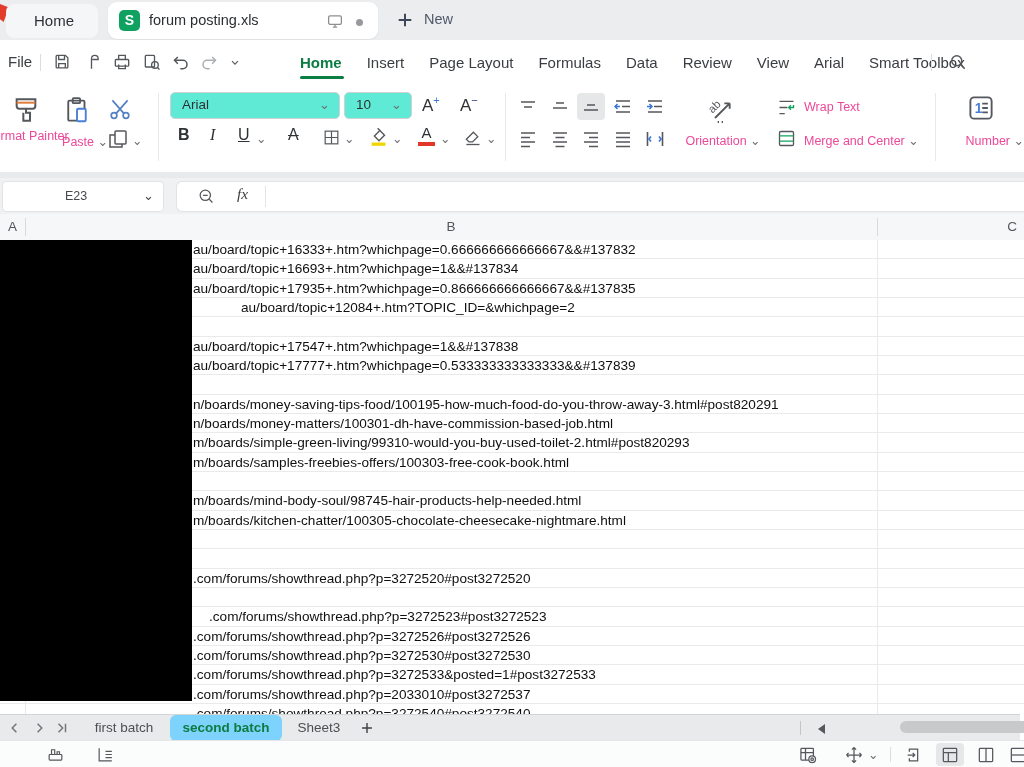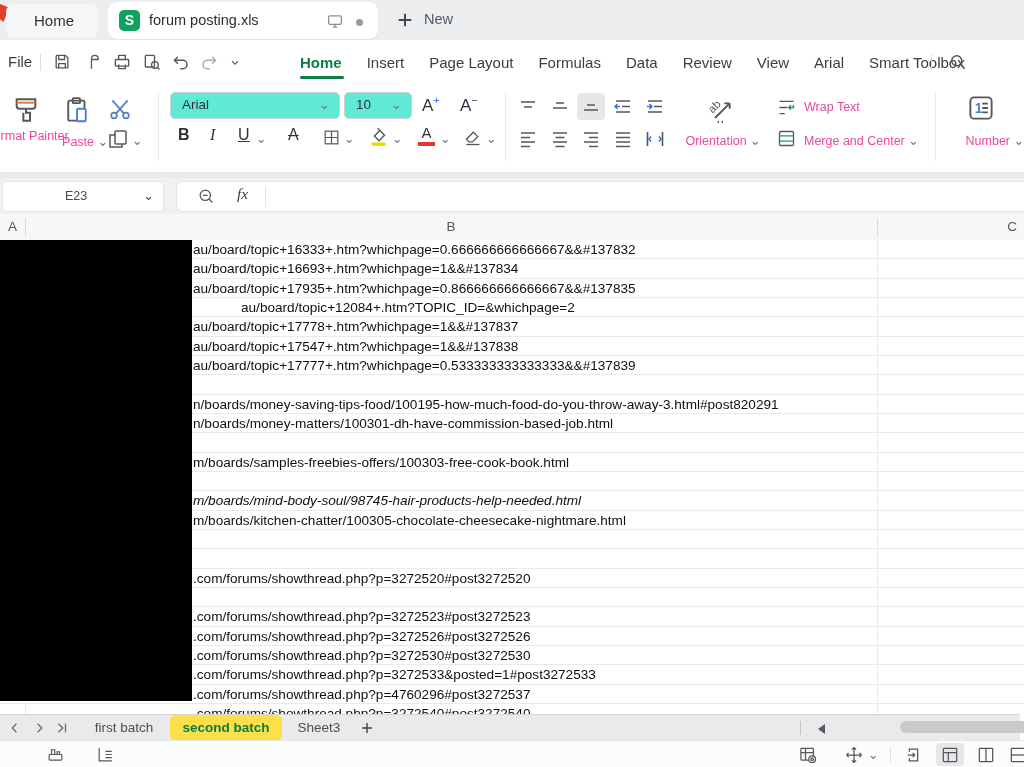--- a/index.html
+++ b/index.html
@@ -47,21 +47,21 @@
   .colsep{position:absolute;top:4px;width:1px;height:18px;background:#d9dadb;}
   #grid-rows{position:absolute;left:0;top:240px;width:1024px;height:474px;
      background:repeating-linear-gradient(to bottom,#fff 0px,#fff 18.33px,#e9eaeb 18.33px,#e9eaeb 19.33px);}
   .vline{position:absolute;top:0;width:1px;height:474px;background:#e9eaeb;}
   .cell-text{position:absolute;left:193px;height:19.33px;line-height:19.5px;font-size:13.6px;color:#101010;white-space:nowrap;}
   #redaction{position:absolute;left:0;top:240px;width:192px;height:461px;background:#000;z-index:5;}
 
   
   #sheetbar{position:absolute;left:0;top:714px;width:1020px;height:26px;background:#e8eaeb;border-top:1px solid #d3d4d6;}
   .stab{position:absolute;top:0;height:26px;line-height:26px;font-size:13.5px;color:#4c4f52;text-align:center;}
-  .stab.active{background:#fde047;border-radius:6px;color:#0d7c42;font-weight:bold;}
+  .stab.active{background:#7dd3fc;border-radius:6px;color:#0d7c42;font-weight:bold;}
   #hscroll{position:absolute;left:900px;top:6px;width:130px;height:12px;border-radius:6px;background:#c8c9cb;}
 
   
   #statusbar{position:absolute;left:0;top:740px;width:1024px;height:27px;background:#fbfcfc;border-top:1px solid #e5e6e8;}
 </style>
 </head>
 <body>
 
 <div id="app">
 
@@ -373,38 +373,38 @@
     <span class="colsep" style="left:877px"></span>
   </div>
 
   <div id="grid-rows">
     <span class="vline" style="left:25px"></span>
     <span class="vline" style="left:877px"></span>
   <div class="cell-text" style="top: 0px;">au/board/topic+16333+.htm?whichpage=0.666666666666667&amp;&amp;#137832</div>
       <div class="cell-text" style="top: 19.33px;">au/board/topic+16693+.htm?whichpage=1&amp;&amp;#137834</div>
       <div class="cell-text" style="top: 38.66px;">au/board/topic+17935+.htm?whichpage=0.866666666666667&amp;&amp;#137835</div>
       <div class="cell-text" style="top: 57.99px; padding-left: 48px;">au/board/topic+12084+.htm?TOPIC_ID=&amp;whichpage=2</div>
-      <div class="cell-text" style="top: 77.32px;">au/board/topic+17778+.htm?whichpage=1&amp;&amp;#137837</div>
       <div class="cell-text" style="top: 96.65px;">au/board/topic+17547+.htm?whichpage=1&amp;&amp;#137838</div>
       <div class="cell-text" style="top: 115.98px;">au/board/topic+17777+.htm?whichpage=0.533333333333333&amp;&amp;#137839</div>
       <div class="cell-text" style="top: 135.31px;"></div>
       <div class="cell-text" style="top: 154.64px;">n/boards/money-saving-tips-food/100195-how-much-food-do-you-throw-away-3.html#post820291</div>
       <div class="cell-text" style="top: 173.97px;">n/boards/money-matters/100301-dh-have-commission-based-job.html</div>
+      <div class="cell-text" style="top: 193.3px;">m/boards/simple-green-living/99310-would-you-buy-used-toilet-2.html#post820293</div>
       <div class="cell-text" style="top: 212.63px;">m/boards/samples-freebies-offers/100303-free-cook-book.html</div>
-      <div class="cell-text" style="top: 251.29px; font-style: italic;">m/boards/mind-body-soul/98745-hair-products-help-needed.html</div>
+      <div class="cell-text" style="top: 251.29px;">m/boards/mind-body-soul/98745-hair-products-help-needed.html</div>
       <div class="cell-text" style="top: 270.62px;">m/boards/kitchen-chatter/100305-chocolate-cheesecake-nightmare.html</div>
       <div class="cell-text" style="top: 289.95px;"></div>
       <div class="cell-text" style="top: 309.28px;"></div>
       <div class="cell-text" style="top: 328.61px;">.com/forums/showthread.php?p=3272520#post3272520</div>
       <div class="cell-text" style="top: 347.94px;"></div>
-      <div class="cell-text" style="top: 367.27px;">.com/forums/showthread.php?p=3272523#post3272523</div>
+      <div class="cell-text" style="top: 367.27px; padding-left: 16px;">.com/forums/showthread.php?p=3272523#post3272523</div>
       <div class="cell-text" style="top: 386.6px;">.com/forums/showthread.php?p=3272526#post3272526</div>
       <div class="cell-text" style="top: 405.93px;">.com/forums/showthread.php?p=3272530#post3272530</div>
       <div class="cell-text" style="top: 425.26px;">.com/forums/showthread.php?p=3272533&amp;posted=1#post3272533</div>
-      <div class="cell-text" style="top: 444.59px;">.com/forums/showthread.php?p=4760296#post3272537</div>
+      <div class="cell-text" style="top: 444.59px;">.com/forums/showthread.php?p=2033010#post3272537</div>
       <div class="cell-text" style="top: 463.92px;">.com/forums/showthread.php?p=3272540#post3272540</div>
     </div>
   <div id="redaction"></div>
 
   <div id="sheetbar">
     <span class="abs" style="left:8px;top:6px">
       <svg width="14" height="14" viewBox="0 0 20 20" fill="none" stroke="#6f7276" stroke-width="2">
           <path d="M12 4l-6 6 6 6"></path>
         </svg>
     </span>

